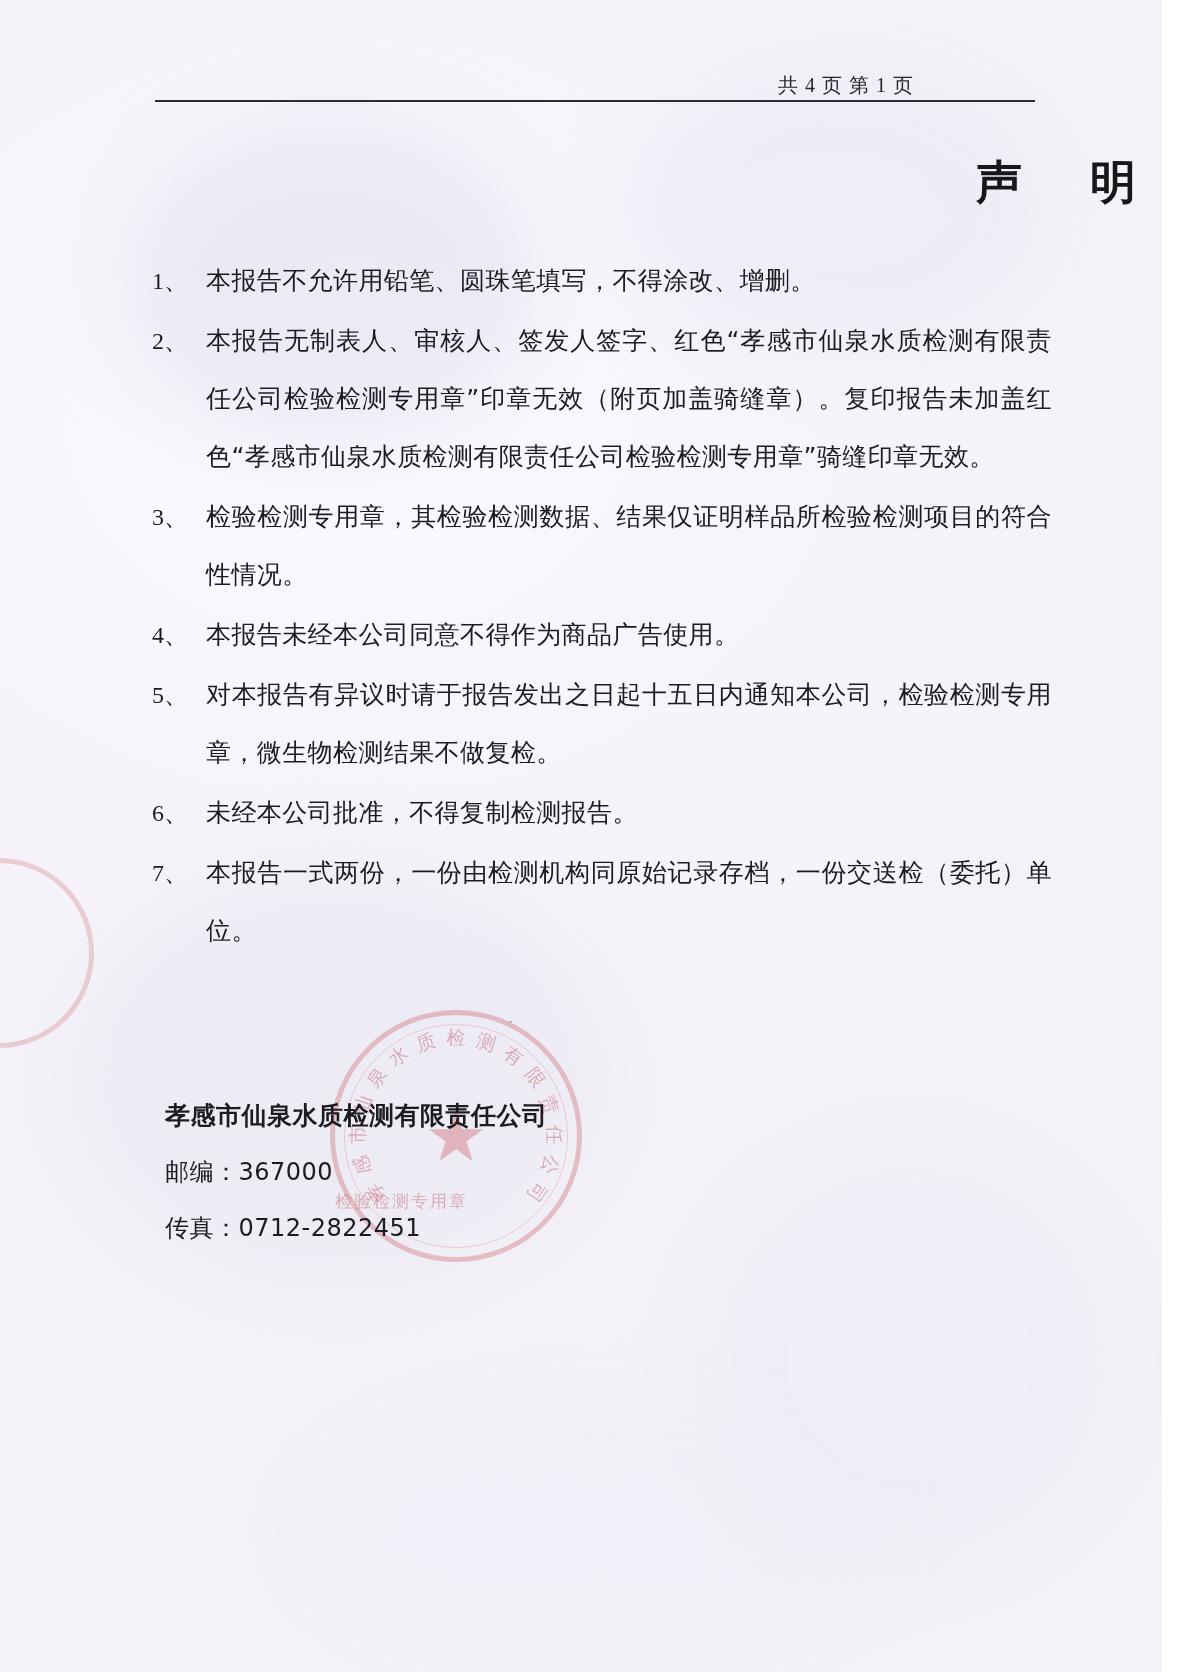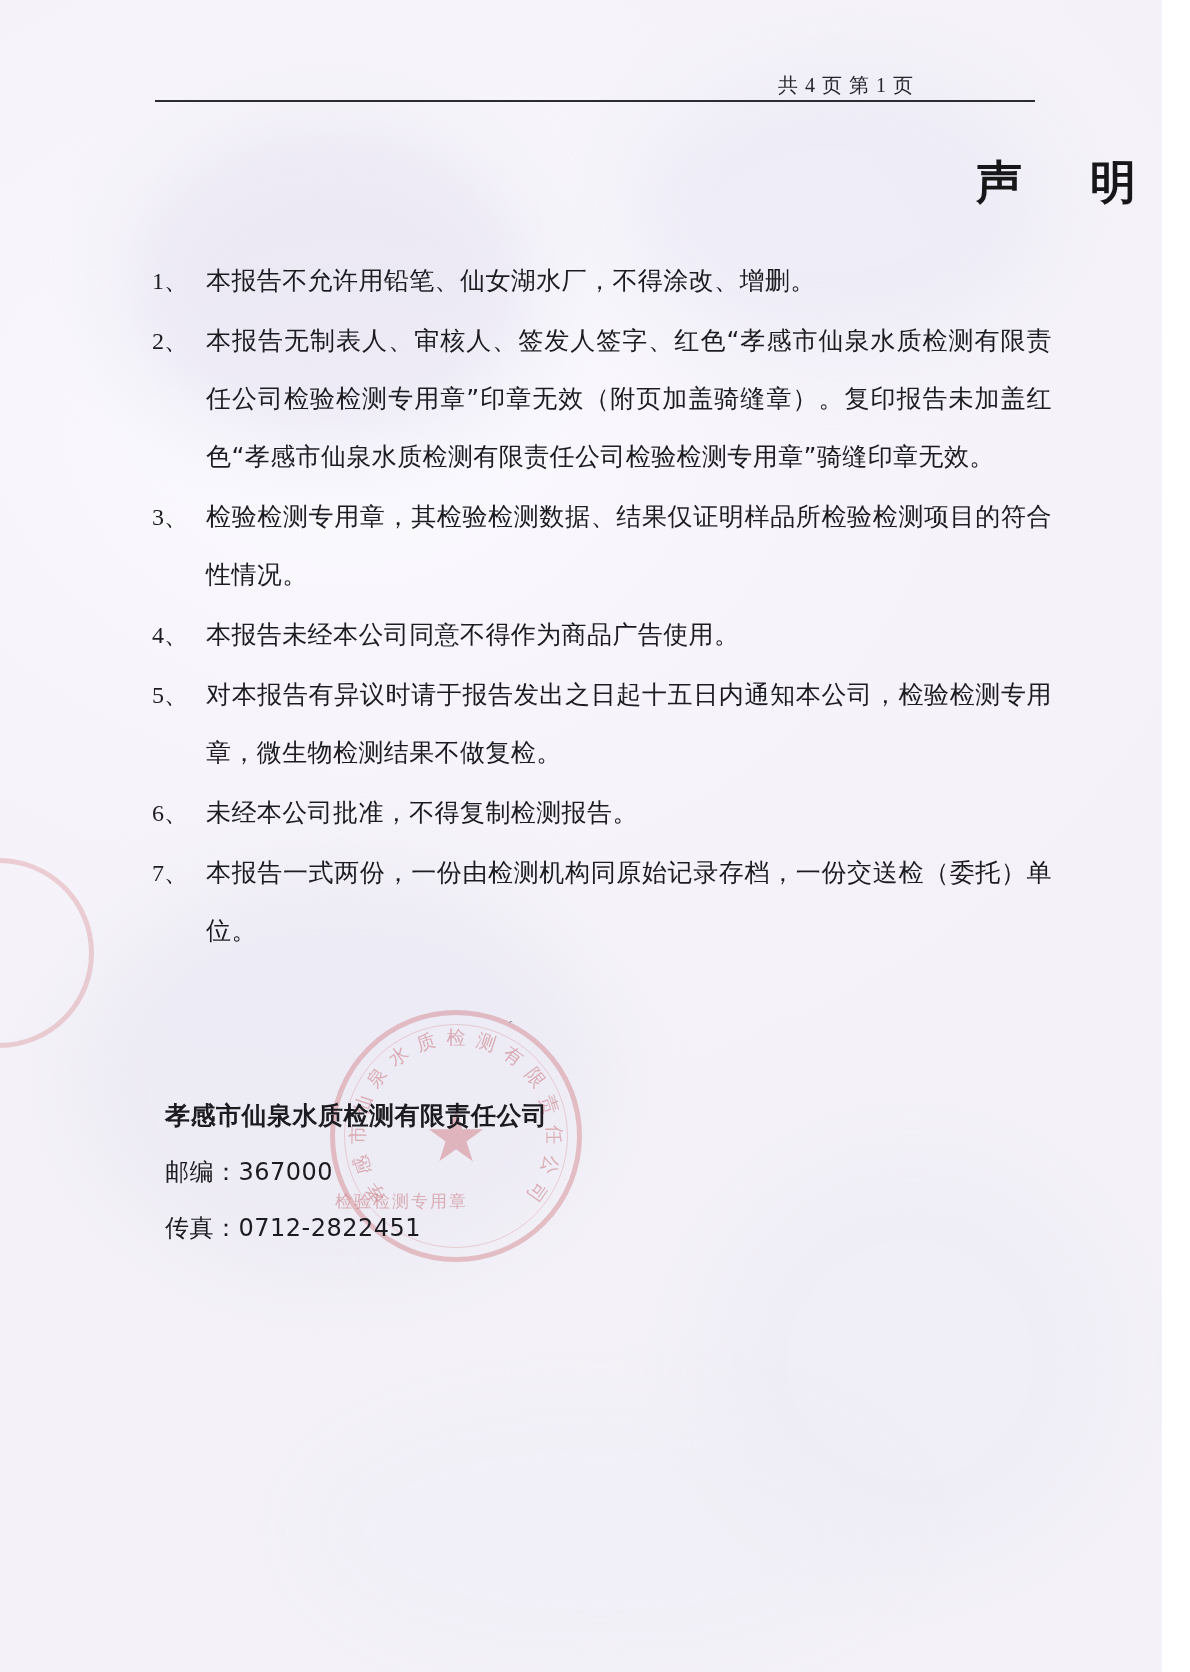--- a/index.html
+++ b/index.html
@@ -197,21 +197,21 @@
   <div class="blotch b5"></div>
 
   <div class="page-number">共 4 页  第 1 页</div>
   <div class="header-rule"></div>
 
   <div class="doc-title">声 明</div>
 
   <div class="body-block">
     <div class="clause">
       <div class="num">1、</div>
-      <div class="txt">本报告不允许用铅笔、仙女湖水厂，不得涂改、增删。</div>
+      <div class="txt">本报告不允许用铅笔、圆珠笔填写，不得涂改、增删。</div>
     </div>
     <div class="clause">
       <div class="num">2、</div>
       <div class="txt">本报告无制表人、审核人、签发人签字、红色“孝感市仙泉水质检测有限责任公司检验检测专用章”印章无效（附页加盖骑缝章）。复印报告未加盖红色“孝感市仙泉水质检测有限责任公司检验检测专用章”骑缝印章无效。</div>
     </div>
     <div class="clause">
       <div class="num">3、</div>
       <div class="txt">检验检测专用章，其检验检测数据、结果仅证明样品所检验检测项目的符合性情况。</div>
     </div>
     <div class="clause">

